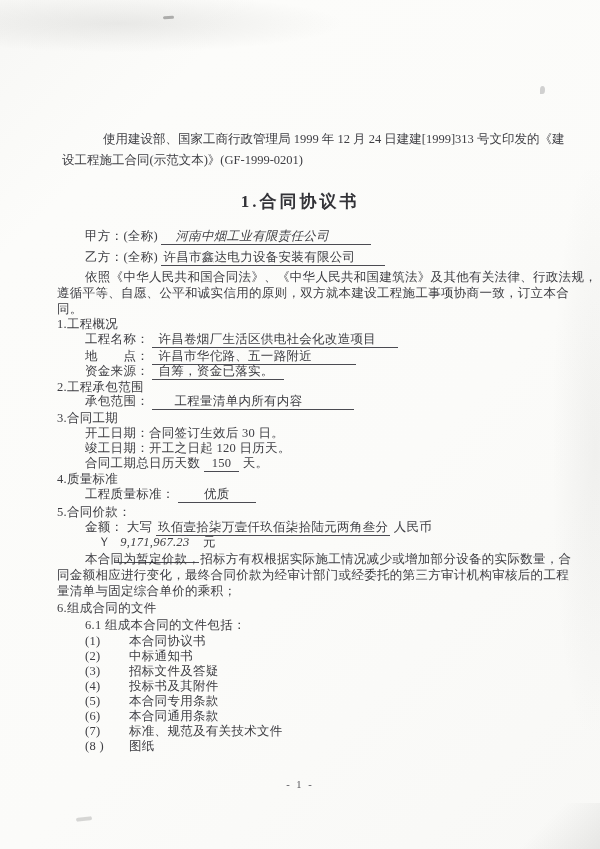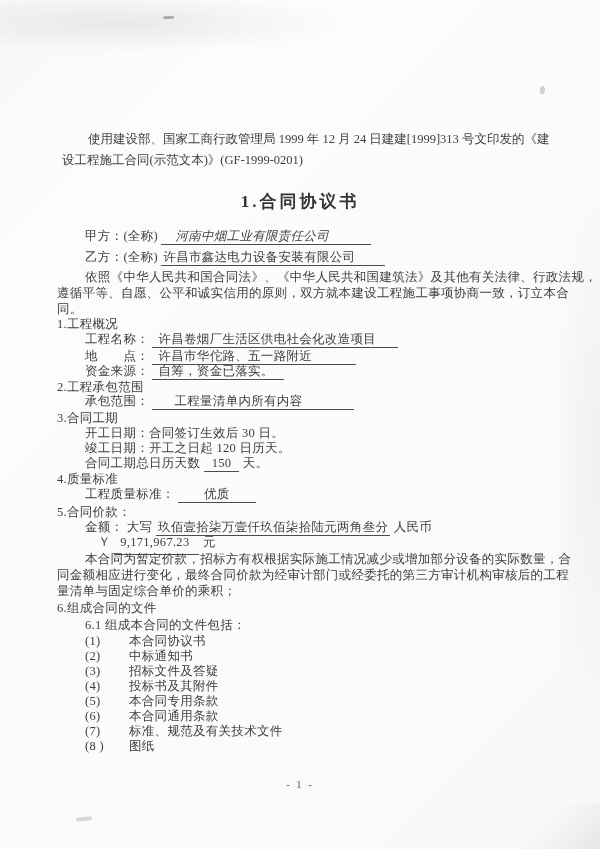--- a/index.html
+++ b/index.html
@@ -36,41 +36,41 @@
   .u{border-bottom:1px solid #4b4b52;display:inline-block;line-height:14px;}
   .pad-a{padding:0 42px 1px 14px;font-style:italic;}
   .pad-b{padding:0 30px 1px 2px;}
   .pad-name{padding:0 22px 1px 6px;}
   .pad-loc{padding:0 44px 1px 6px;}
   .pad-fund{padding:0 10px 1px 6px;}
   .pad-scope{padding:0 52px 1px 22px;}
   .pad-days{padding:0 8px 1px 8px;}
   .pad-quality{padding:0 26px 1px 26px;}
   .pad-cap{padding:0 2px 1px 2px;}
-  .pad-num{padding:0 10px 5px 6px;}
+  .pad-num{padding:0 10px 13px 6px;font-style:italic;}
   .num{display:inline-block;width:30px;}
   .itemtxt{display:inline-block;margin-left:14px;}
   .page-num{position:absolute;top:779px;left:0;width:600px;text-align:center;
       font-size:10.5px;color:#55555a;letter-spacing:2px;}
 </style>
 </head>
 <body>
 
 <div class="page">
 
   <div class="smudge sm-topleft"></div>
   <div class="smudge sm-dash"></div>
   <div class="smudge sm-comma"></div>
   <div class="smudge sm-right"></div>
   <div class="smudge sm-botleft"></div>
   <div class="smudge sm-botright"></div>
 
 
   <div class="intro">
-    <div class="pl" style="top:0;left:26px">使用建设部、国家工商行政管理局 1999 年 12 月 24 日建建[1999]313 号文印发的《建</div>
+    <div class="pl" style="top:0;left:41px">使用建设部、国家工商行政管理局 1999 年 12 月 24 日建建[1999]313 号文印发的《建</div>
     <div class="pl" style="top:21px">设工程施工合同(示范文本)》(GF-1999-0201)</div>
   </div>
 
   <div class="doc-title">1.合同协议书</div>
 
   <div class="content">
 
     <div class="ln i1" style="top:228px">
       <span>甲方：(全称)</span>
       <span class="u pad-a">河南中烟工业有限责任公司</span>

